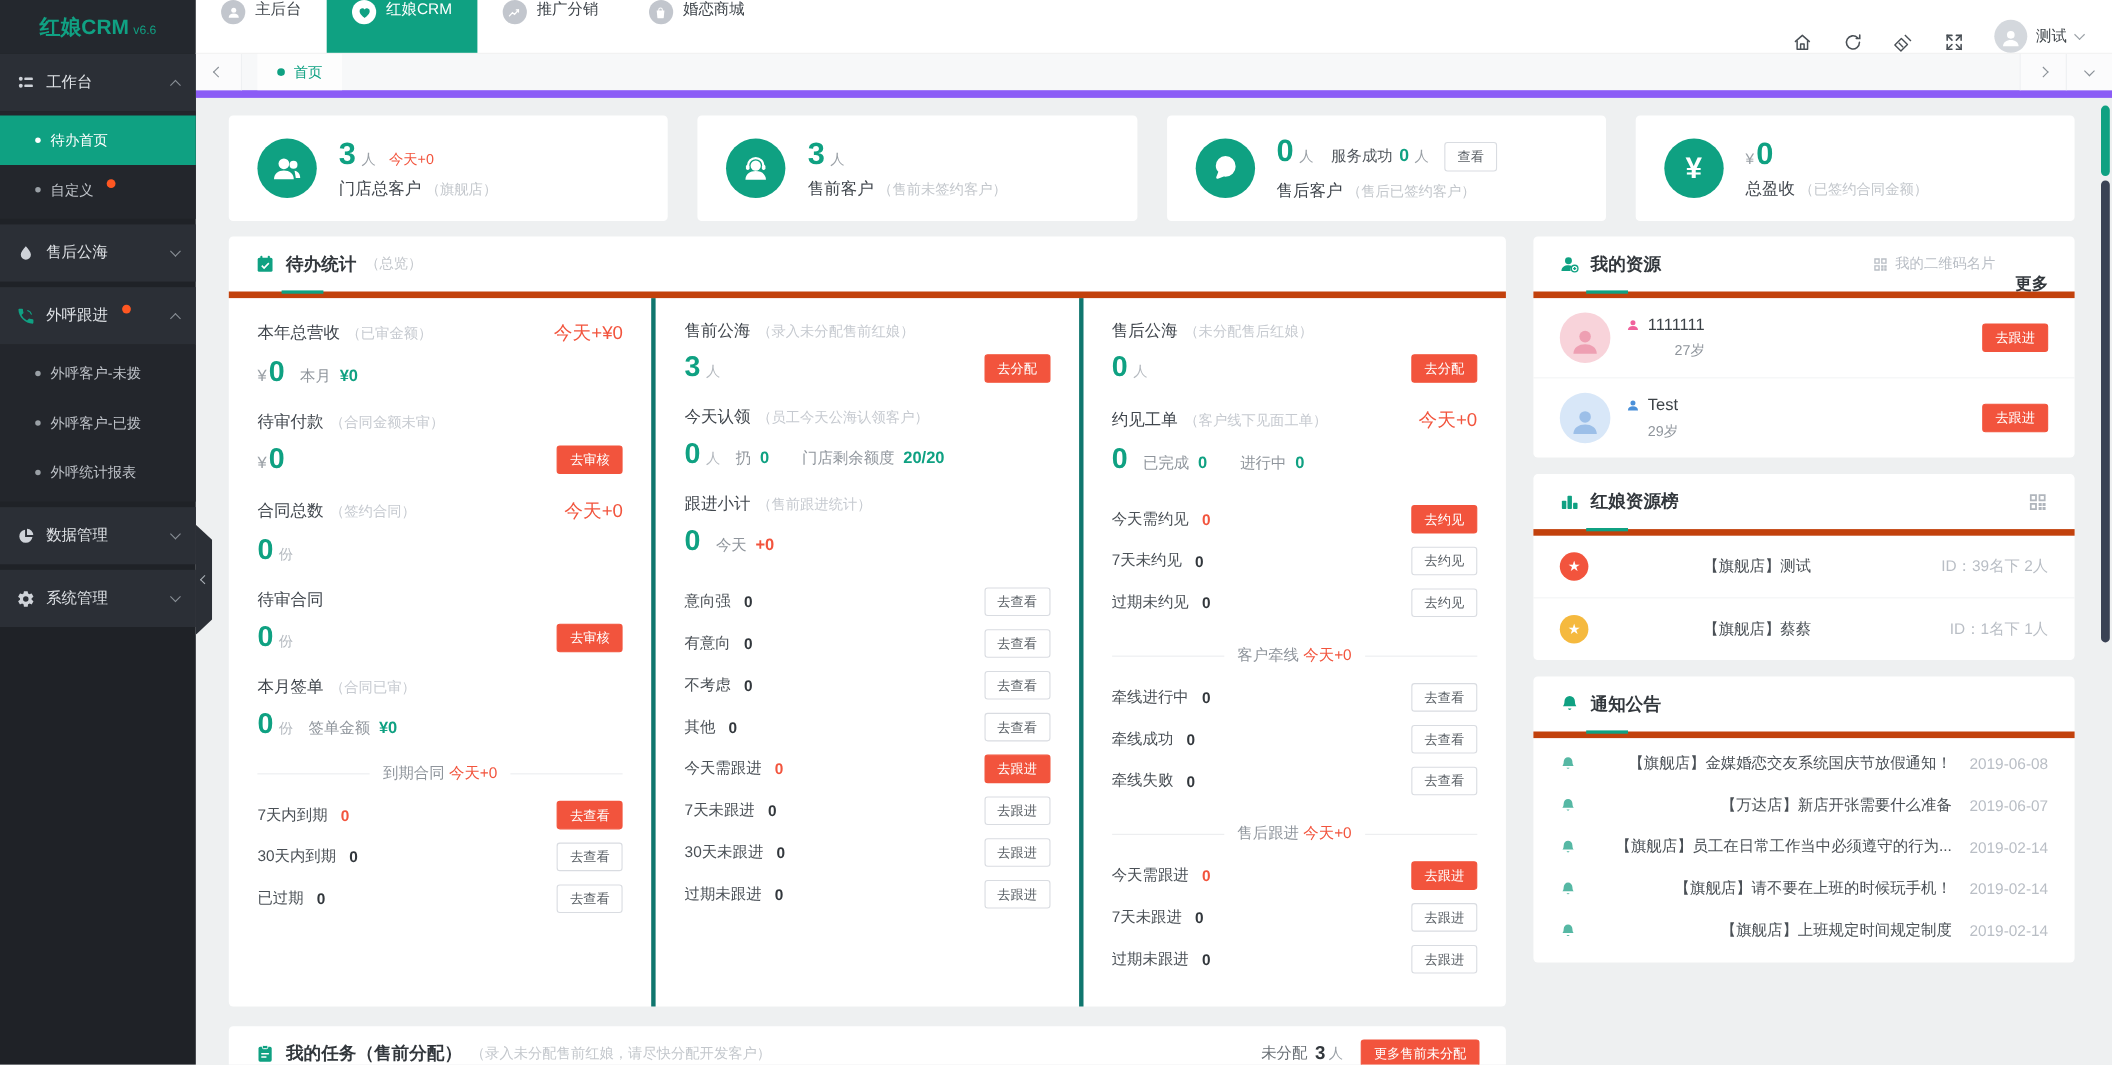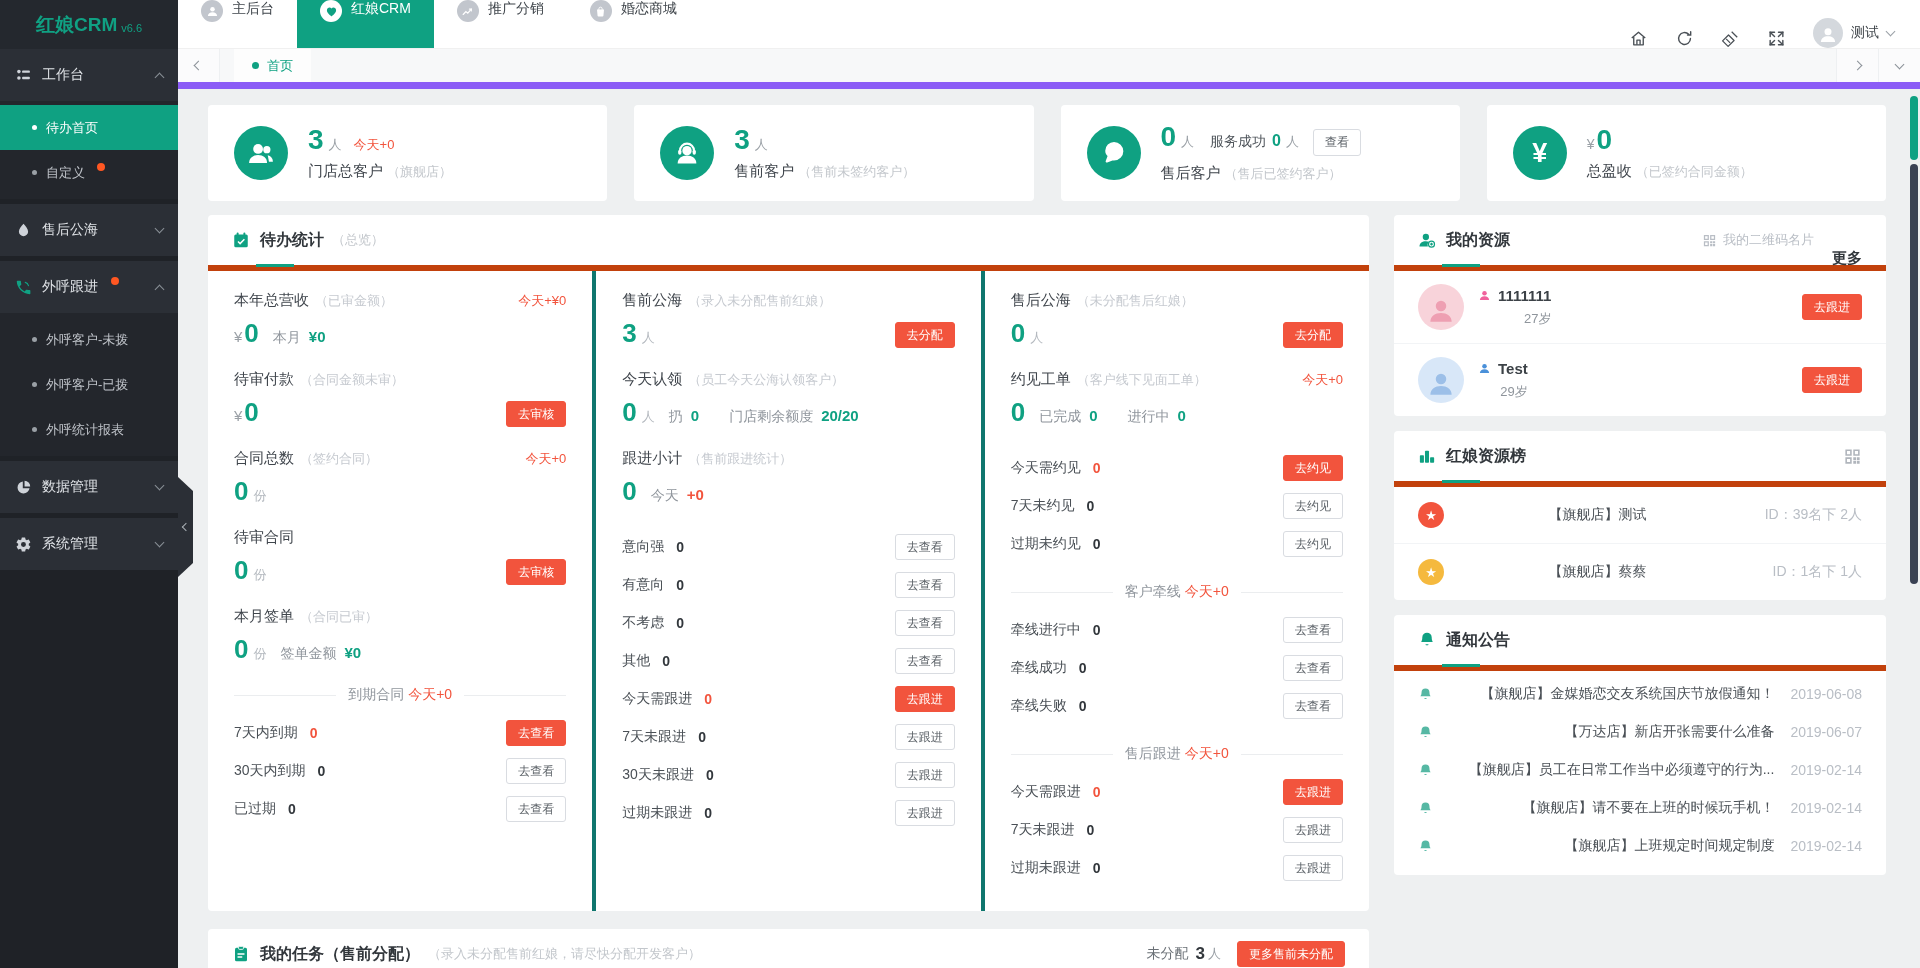--- a/index.html
+++ b/index.html
@@ -88,21 +88,21 @@
   .head-note { font-size:13px; color:#c3c7cc; margin-left:8px; white-space:nowrap; }
 
   
   .todo-cols { display:flex; }
   .todo-col { flex:1; min-width:0; padding:20px 26px 24px; border-right:4px solid #0f766e; }
   .todo-col:last-child { border-right:none; }
   .blk { margin-bottom:20px; }
   .blk-head { display:flex; align-items:center; }
   .blk-lbl { font-size:15px; color:#40464d; }
   .blk-note { font-size:13px; color:#c6cad0; margin-left:6px; }
-  .blk-right { margin-left:auto; font-size:13px; color:#F2543D; }
+  .blk-right { margin-left:auto; font-size:17px; color:#F2543D; }
   .blk-val { display:flex; align-items:baseline; margin-top:10px; min-height:30px; }
   .v-prefix { font-size:15px; color:#9aa0a6; margin-right:2px; }
   .v-num { font-size:26px; font-weight:bold; color:#0FA182; line-height:1; }
   .v-unit { font-size:13px; color:#b4b9bf; margin-left:5px; }
   .v-extra { margin-left:14px; font-size:14px; }
   .v-extra.gray { color:#8f959c; }
   .v-extra.teal { color:#0FA182; font-weight:bold; margin-left:8px; font-size:15px; }
   .v-extra.red { color:#F2543D; font-weight:bold; margin-left:8px; font-size:15px; }
   .v-extra.gap { margin-left:30px; }
   .blk-val .btn { margin-left:auto; align-self:center; }
@@ -129,21 +129,21 @@
   .qr-link { display:flex; align-items:center; gap:6px; color:#b9bec5; font-size:13px; cursor:pointer; }
   .qr-link .icon { width:15px; height:15px; }
   .more-link { font-size:15px; font-weight:bold; color:#32373c; margin-left:18px; cursor:pointer;margin-top:36px; }
   .res-item { display:flex; align-items:center; padding:13px 24px; border-bottom:1px solid #f2f4f6; }
   .res-item:last-child { border-bottom:none; }
   .res-avatar { width:46px; height:46px; border-radius:50%; display:flex; align-items:center; justify-content:center; overflow:hidden; flex-shrink:0; }
   .res-avatar .icon { width:30px; height:30px; margin-top:8px; }
   .res-avatar.female { background:#f8d3da; color:#ee9fb2; }
   .res-avatar.male { background:#d8e7f8; color:#9cbfe8; }
   .res-info { margin-left:14px; }
-  .res-name { display:flex; align-items:center; gap:7px; font-size:15px; color:#3c4247;font-weight:bold; }
+  .res-name { display:flex; align-items:center; gap:7px; font-size:15px; color:#3c4247; }
   .res-name .icon { width:13px; height:13px; }
   .res-name .icon.female { color:#f0629c; }
   .res-name .icon.male { color:#4a90d9; }
   .res-age { font-size:13px; color:#8f959c; margin-top:6px; }
   .res-item .btn { margin-left:auto; }
 
   
   .rank-item { display:flex; align-items:center; padding:15px 24px; border-bottom:1px solid #f2f4f6; font-size:14px; color:#4a5056; }
   .rank-item:last-child { border-bottom:none; }
   .medal { width:26px; height:26px; border-radius:50%; color:#fff; display:flex; align-items:center; justify-content:center; font-size:13px; margin-right:16px; flex-shrink:0; }

